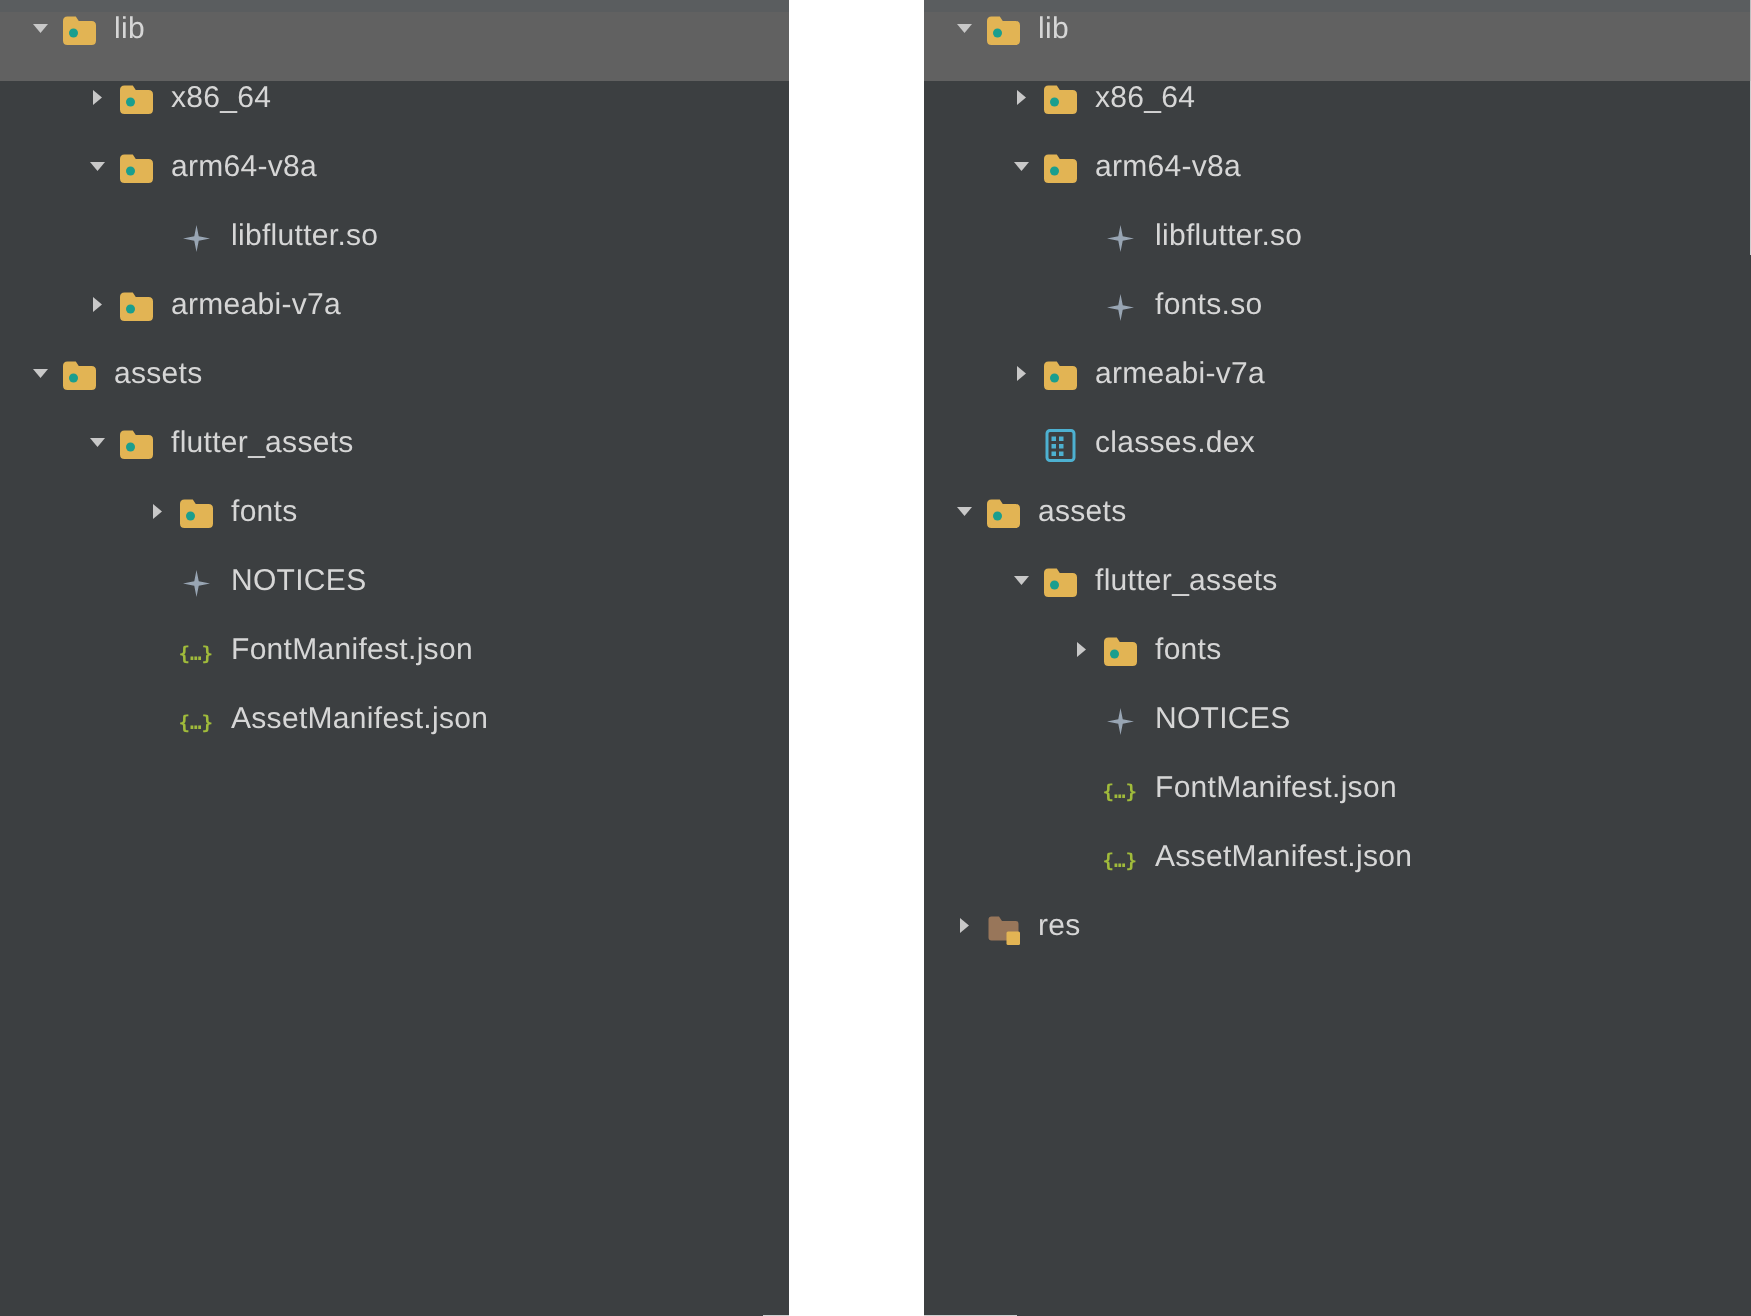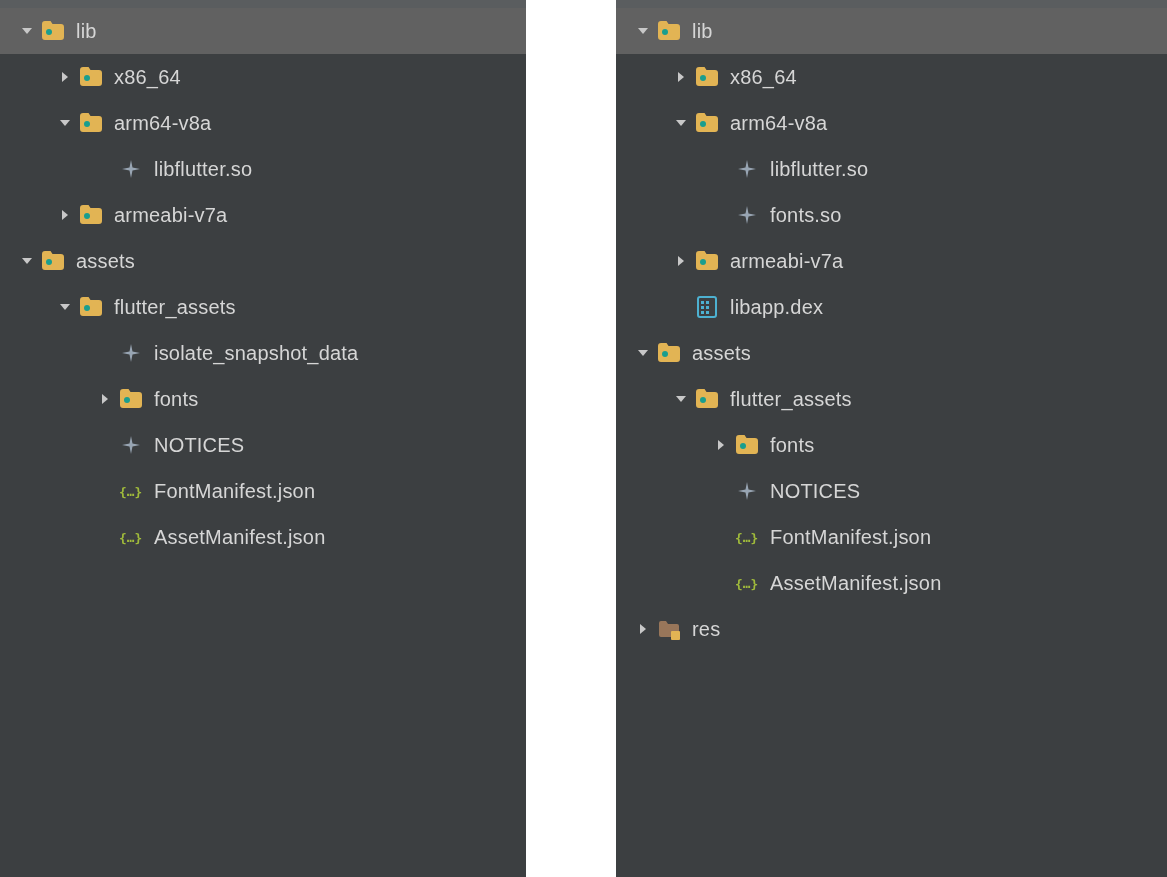--- a/index.html
+++ b/index.html
@@ -26,21 +26,21 @@
   .panel.right { width: 551px; }
 
   .topbar {
     height: 8px;
     background: #5a5d5f;
     width: 100%;
   }
 
   .row {
     display: flex;
-    align-items: center;
+    align-items: flex-start;
     height: 46px;
     box-sizing: border-box;
     white-space: nowrap;
     cursor: default;
     user-select: none;
   }
   .row.header   { background: #616161; }
 
   .indent { display:inline-block; flex:0 0 auto; }
   .d0 { width: 16px; }
@@ -215,30 +215,20 @@
         </span>
         <span class="icon">
           <svg viewBox="0 0 24 24">
             <use href="#ic-folder-dot"></use>
           </svg>
         </span>
         <span class="label">flutter_assets</span>
       </div>
       <div class="row">
         <span class="indent d2"></span>
-        <span class="arrow none"></span>
-        <span class="icon">
-          <svg viewBox="0 0 24 24">
-            <use href="#ic-star"></use>
-          </svg>
-        </span>
-        <span class="label">isolate_snapshot_data</span>
-      </div>
-      <div class="row">
-        <span class="indent d2"></span>
         <span class="arrow ">
           <svg viewBox="0 0 14 14">
             <use href="#ic-arrow-right"></use>
           </svg>
         </span>
         <span class="icon">
           <svg viewBox="0 0 24 24">
             <use href="#ic-folder-dot"></use>
           </svg>
         </span>
@@ -357,21 +347,21 @@
         <span class="label">armeabi-v7a</span>
       </div>
       <div class="row">
         <span class="indent d1"></span>
         <span class="arrow none"></span>
         <span class="icon">
           <svg viewBox="0 0 24 24">
             <use href="#ic-dex"></use>
           </svg>
         </span>
-        <span class="label">libapp.dex</span>
+        <span class="label">classes.dex</span>
       </div>
       <div class="row">
         <span class="indent d0"></span>
         <span class="arrow ">
           <svg viewBox="0 0 14 14">
             <use href="#ic-arrow-down"></use>
           </svg>
         </span>
         <span class="icon">
           <svg viewBox="0 0 24 24">

